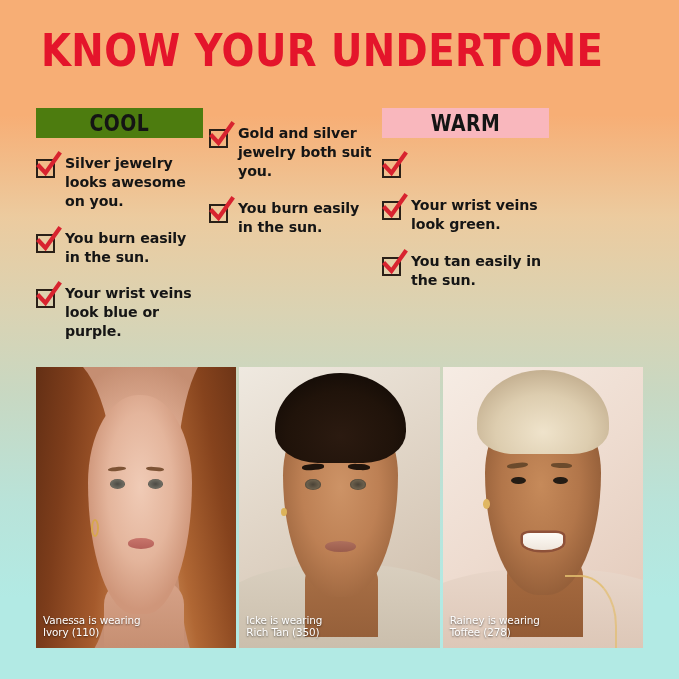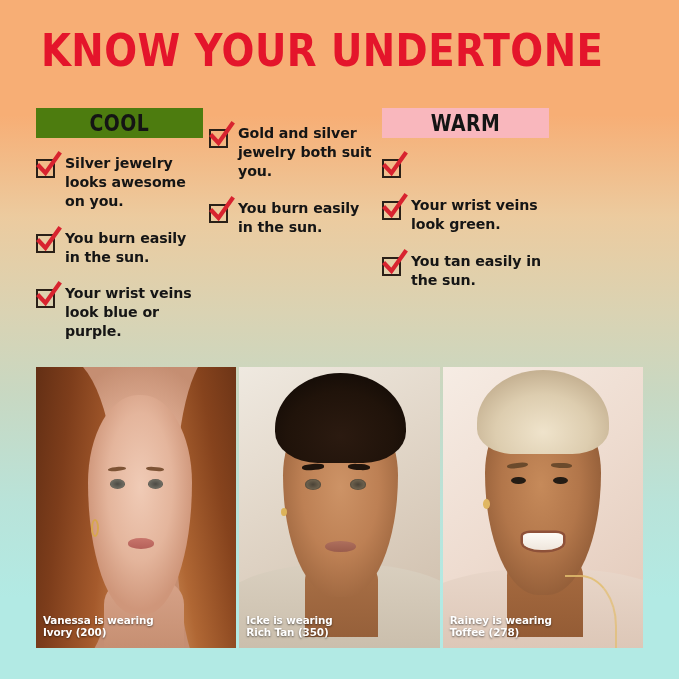--- a/index.html
+++ b/index.html
@@ -116,21 +116,21 @@
     flex:1 1 0;
     overflow:hidden;
     background:#c8b8ae;
   }
   .caption {
     position:absolute;
     left:7px;
     bottom:9px;
     font-family:"DejaVu Sans", sans-serif;
     font-size:10.4px;
-    font-weight:bold;
+    font-weight:normal;
     line-height:1.22;
     color:#ffffff;
     text-shadow:0 1px 2px rgba(0,0,0,0.55);
     letter-spacing:-0.1px;
   }
 
   
   .p1 { background:
       radial-gradient(ellipse 42% 38% at 52% 36%, #e6b9a4 0%, #dba98f 55%, #c58e72 100%),
       linear-gradient(105deg, #6a3418 0%, #8d4a22 22%, #b9724a 38%, #e3b8a2 55%, #e9c2ad 74%, #c98f6d 100%);
@@ -391,21 +391,21 @@
       <span class="p1-neck"></span>
       <span class="p1-face"></span>
       <span class="p1-browL"></span>
       <span class="p1-browR"></span>
       <span class="p1-eyeL"></span>
       <span class="p1-eyeR"></span>
       <span class="p1-lips"></span>
       <span class="p1-earring"></span>
       <div class="caption">
         <div>Vanessa is wearing</div>
-        <div>Ivory (200)</div>
+        <div>Ivory (110)</div>
       </div>
     </div>
 
     <div class="photo p2">
       <span class="p2-bg"></span>
       <span class="p2-shoulder"></span>
       <span class="p2-neck"></span>
       <span class="p2-face"></span>
       <span class="p2-hair"></span>
       <span class="p2-browL"></span>

